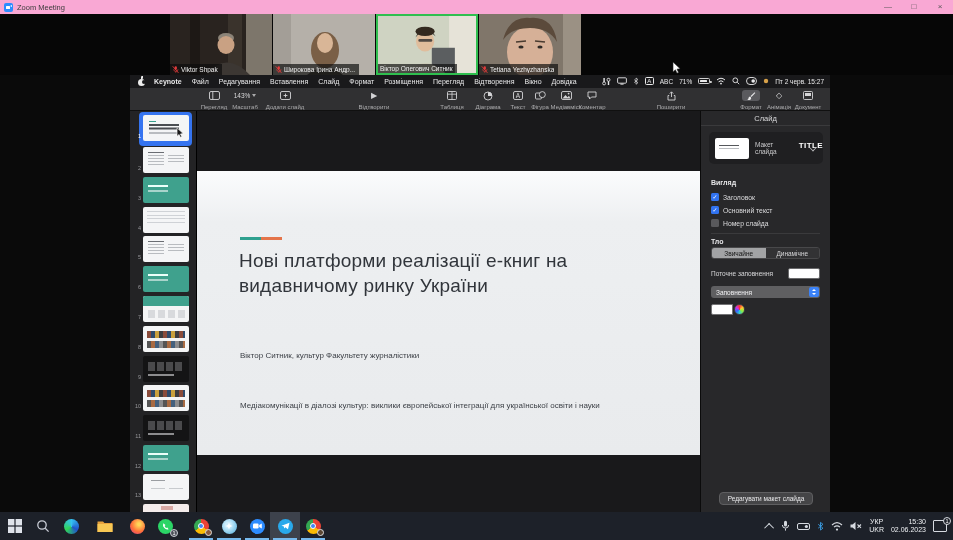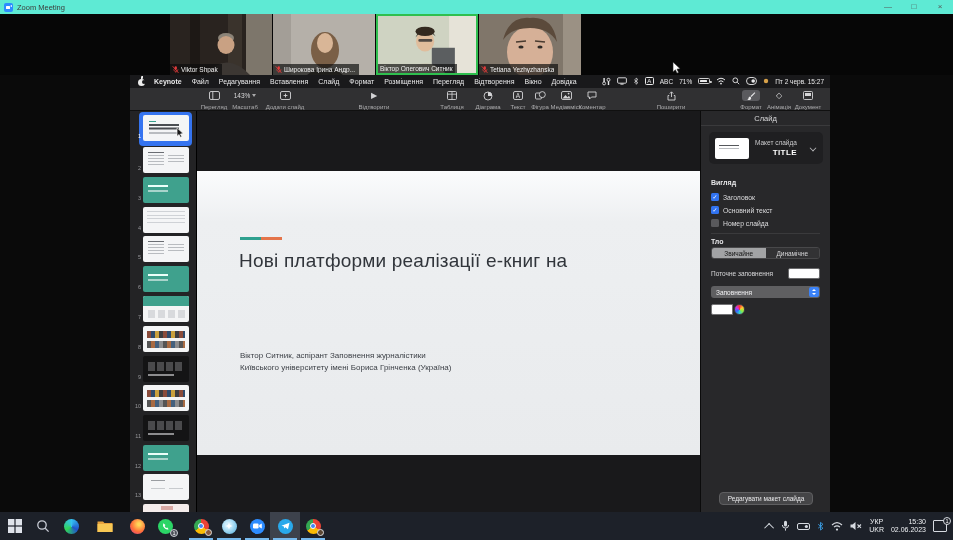--- a/index.html
+++ b/index.html
@@ -2,21 +2,21 @@
 <html><head>
 <meta charset="utf-8">
 <style>
   * { margin:0; padding:0; box-sizing:border-box; }
   html,body { width:953px; height:540px; overflow:hidden; background:#000;
               font-family:"Liberation Sans", sans-serif; }
   .stage { position:relative; width:953px; height:540px; background:#0a0a0a; }
 
   
   .titlebar { position:absolute; left:0; top:0; width:953px; height:14px;
-              background:#5eead4; display:flex; align-items:center; z-index:30; }
+              background:#f9a8d4; display:flex; align-items:center; z-index:30; }
   .zicon { width:9px; height:9px; margin:0 4px 0 4px; border-radius:2px; background:#2d8cff;
            position:relative; }
   .zicon::after { content:""; position:absolute; left:2px; top:3px; width:3.5px; height:3px;
                   background:#fff; border-radius:0.5px; }
   .zicon::before { content:""; position:absolute; left:5.8px; top:2.7px; border-top:1.8px solid transparent;
                    border-bottom:1.8px solid transparent; border-right:2.2px solid #fff; }
   .ztitle { font-size:7.5px; color:#3c3c3c; }
   .wctrls { position:absolute; right:0; top:0; height:14px; display:flex; }
   .wctrls span { width:26px; height:14px; text-align:center; font-size:8px; line-height:14px;
                  color:#555; cursor:default; }
@@ -120,21 +120,21 @@
   
   .fpanel { position:absolute; left:570px; top:0; width:130px; height:401px; background:#28282a;
             border-left:1px solid #0b0b0b; }
   .fhead { height:15px; border-bottom:1px solid #3a3a3c; display:flex; align-items:center; justify-content:center;
            font-size:7.5px; color:#dcdcde; }
   .lcard { position:absolute; left:8px; top:21px; width:114px; height:32px; background:#1f1f21; border-radius:5px;
            display:flex; align-items:center; }
   .lthumb { width:34px; height:21px; margin:0 6px; background:#fff; border-radius:2px; position:relative; }
   .lthumb::before { content:""; position:absolute; left:4px; top:7px; width:20px; height:1.2px; background:#55585c;
                     box-shadow:0 3px 0 #b9bcc0; }
-  .ltxt { display:flex; flex-direction:column; gap:2px;text-align:right; }
+  .ltxt { display:flex; flex-direction:row; gap:2px; }
   .ltxt .l1 { font-size:6.5px; color:#c9c9cb; }
   .ltxt .l2 { font-size:8px; font-weight:bold; color:#fff; letter-spacing:.4px; }
   .lchev { position:absolute; right:7px; top:13px; width:6px; height:6px; border-right:1.3px solid #b8b8ba;
            border-bottom:1.3px solid #b8b8ba; transform:rotate(45deg) scale(.8); }
   .fsec { position:absolute; left:10px; font-size:7px; font-weight:bold; color:#e6e6e8; }
   .fcheck { position:absolute; left:10px; display:flex; align-items:center; gap:4px; }
   .cbx { width:8px; height:8px; border-radius:1.5px; background:#3173f0; color:#fff; font-size:6px;
          line-height:8px; text-align:center; }
   .cbx.off { background:#59595c; color:transparent; }
   .fcheck span.lbl { font-size:6.8px; color:#dcdcde; }
@@ -515,25 +515,26 @@
       </div>
 
       <div class="canvas">
         <div class="slide">
           <div class="accent">
               <i class="a1"></i>
               <i class="a2"></i>
             </div>
           <div class="stitle">
             <div>Нові платформи реалізації е-книг на</div>
+            <div>видавничому ринку України</div>
           </div>
           <div class="sauthor">
-            <div>Віктор Ситник, аспірант Заповнення журналістики</div>
-            <div>Київського університету імені Бориса Грінченка (Україна)</div>
+            <div>Віктор Ситник, культур Факультету журналістики</div>
           </div>
+          <div class="sconf">Медіакомунікації в діалозі культур: виклики європейської інтеграції для української освіти і науки</div>
         </div>
       </div>
 
       <div class="fpanel">
         <div class="fhead">Слайд</div>
 
         <div class="lcard">
           <div class="lthumb"></div>
           <div class="ltxt">
             <span class="l1">Макет слайда</span>

